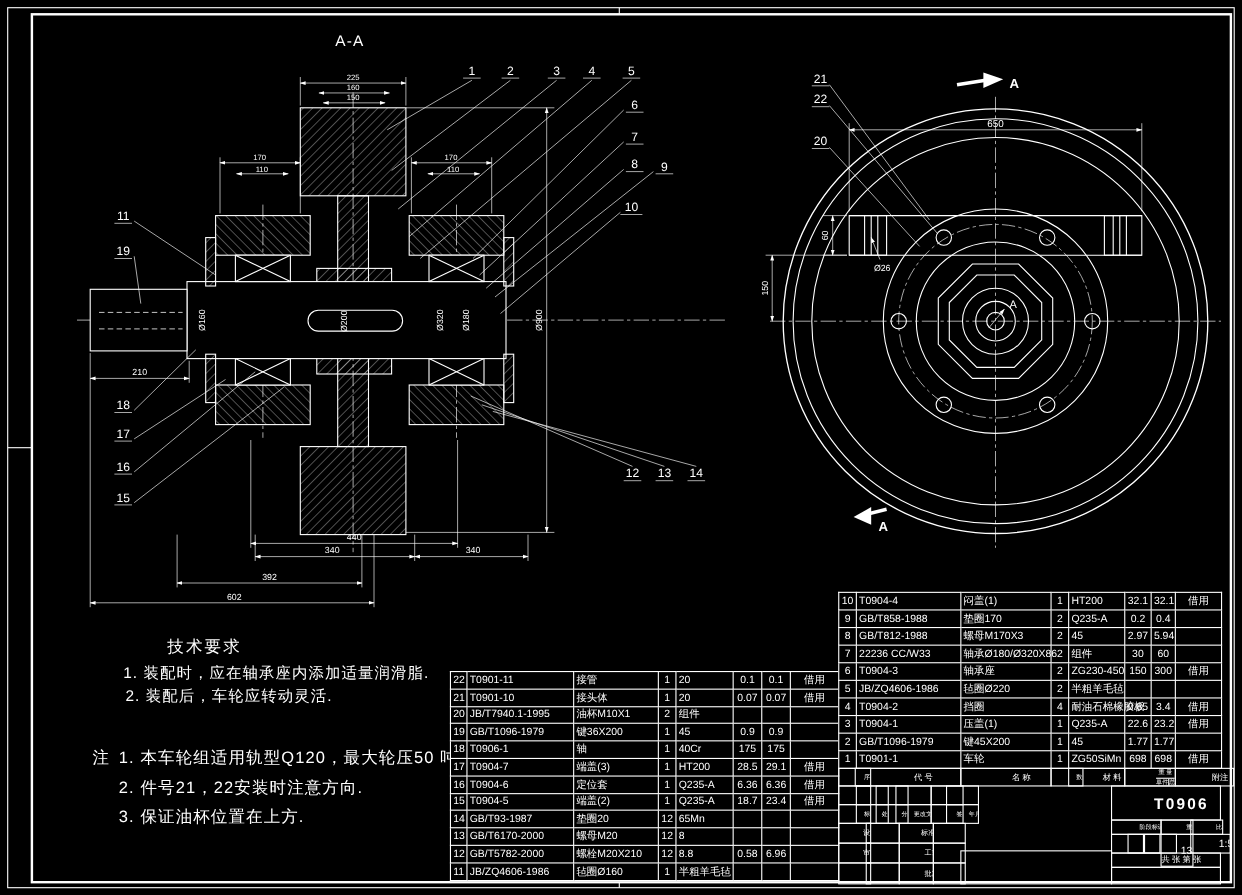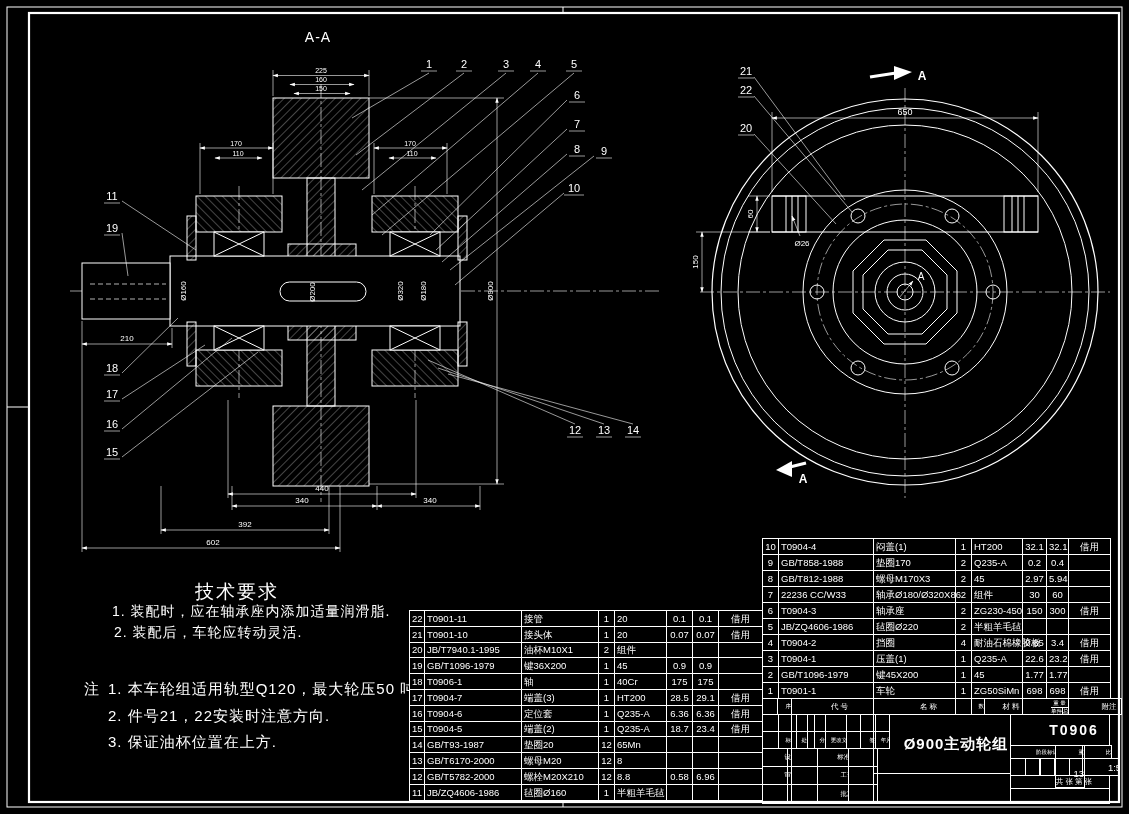--- a/index.html
+++ b/index.html
@@ -8,21 +8,21 @@
   svg{position:absolute;left:0;top:0;}
   svg text{fill:#fff;stroke:none;font-family:"Liberation Sans","DejaVu Sans",sans-serif;}
   .dim{font-size:8px;text-anchor:middle;}
   .dim7{font-size:7px;text-anchor:middle;}
   .dim9{font-size:9px;text-anchor:middle;}
   .co{font-size:11px;text-anchor:middle;}
   .lbl{font-size:14px;text-anchor:middle;letter-spacing:1px;}
   .arr{font-size:12px;text-anchor:middle;font-weight:bold;}
   .abs{position:absolute;white-space:nowrap;}
   
-  .tr-title{font-size:19px;letter-spacing:2px;margin-left:43px;}
+  .tr-title{font-size:15px;letter-spacing:2px;}
   .tr-line{font-size:14px;letter-spacing:1px;}
   .tr-note{font-size:15px;letter-spacing:1px;}
   
   table.bom{position:absolute;border-collapse:collapse;table-layout:fixed;background:#000;}
   table.bom td{border:1px solid #fff;font-size:9.5px;line-height:11px;padding:0 2px;
                white-space:nowrap;overflow:visible;color:#fff;}
   #bom-left tr{height:15.8px;} #bom-right tr{height:16px;}
   td.c{text-align:center;} td.l{text-align:left;}
   
   #titleblock{position:absolute;left:762px;top:698px;width:348px;height:106px;}
@@ -623,21 +623,20 @@
   <div class="cell f6" style="left:0;top:68px;width:26px;height:19px">审核</div>
   <div class="cell" style="left:25px;top:68px;width:31px;height:19px"></div>
   <div class="cell f6" style="left:55px;top:68px;width:32px;height:19px">工艺</div>
   <div class="cell" style="left:86px;top:68px;width:26px;height:19px"></div>
 
   <div class="cell" style="left:0;top:86px;width:26px;height:20px"></div>
   <div class="cell" style="left:25px;top:86px;width:31px;height:20px"></div>
   <div class="cell f6" style="left:55px;top:86px;width:32px;height:20px">批准</div>
   <div class="cell" style="left:86px;top:86px;width:26px;height:20px"></div>
 
-  <div class="cell big" style="left:111px;top:16px;width:138px;height:60px">Ø900主动轮组</div>
   <div class="cell" style="left:111px;top:75px;width:138px;height:31px"></div>
 
   <div class="cell num" style="left:248px;top:16px;width:100px;height:32px">T0906</div>
   <div class="cell f5" style="left:248px;top:47px;width:46px;height:14px">阶段标记</div>
   <div class="cell f5" style="left:293px;top:47px;width:28px;height:14px">重量</div>
   <div class="cell f5" style="left:320px;top:47px;width:28px;height:14px">比例</div>
   <div class="cell" style="left:248px;top:60px;width:16px;height:18px"></div>
   <div class="cell" style="left:263px;top:60px;width:16px;height:18px"></div>
   <div class="cell" style="left:278px;top:60px;width:16px;height:18px"></div>
   <div class="cell f9" style="left:293px;top:60px;width:28px;height:30px">1375</div>

